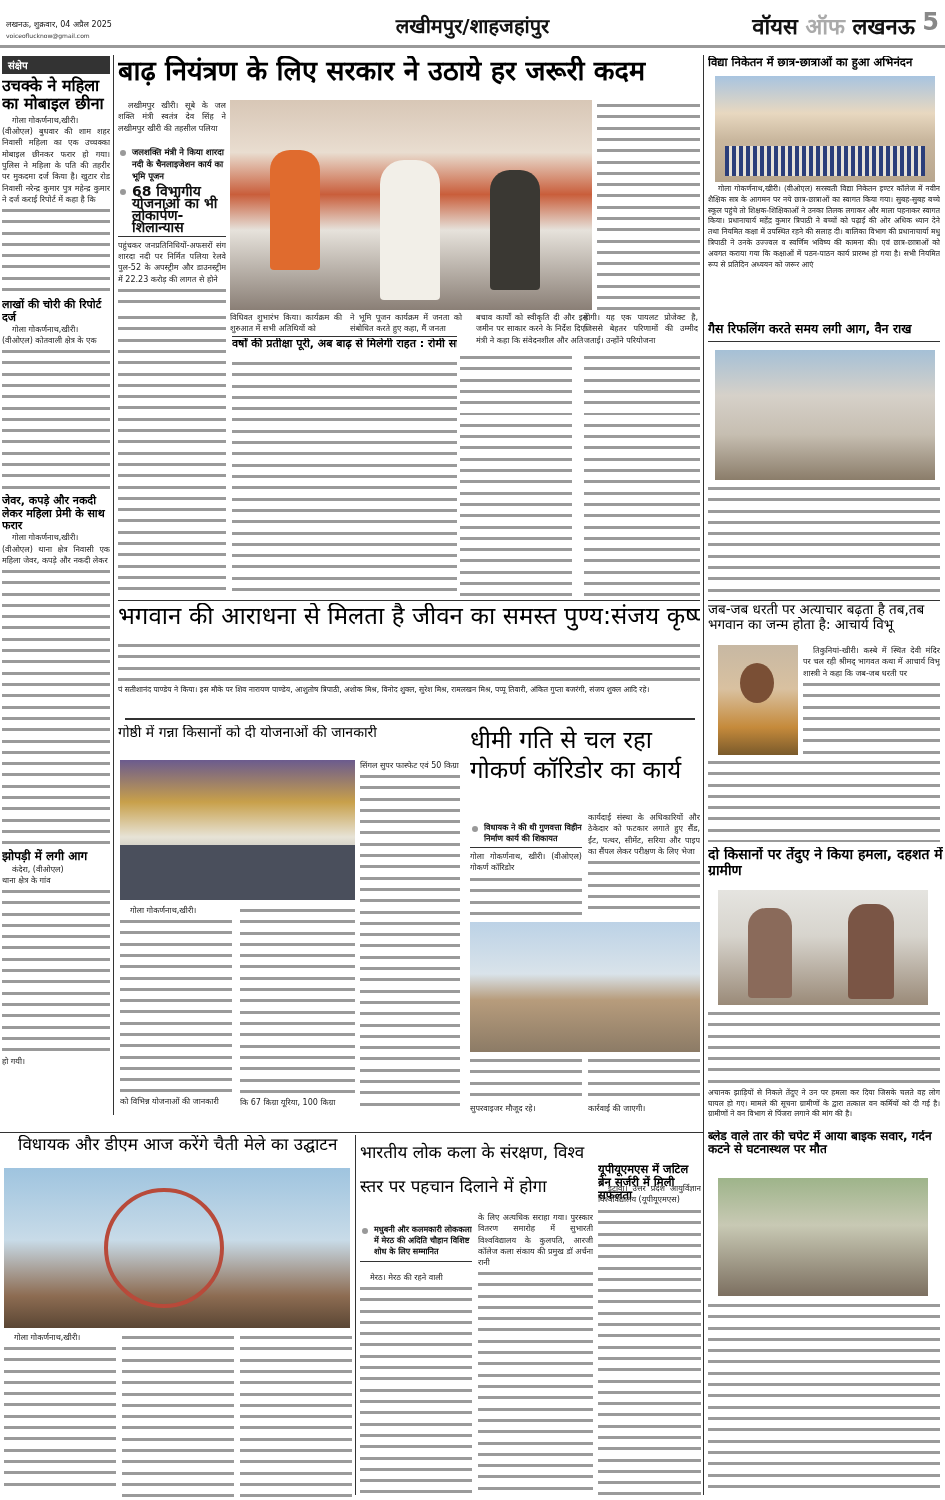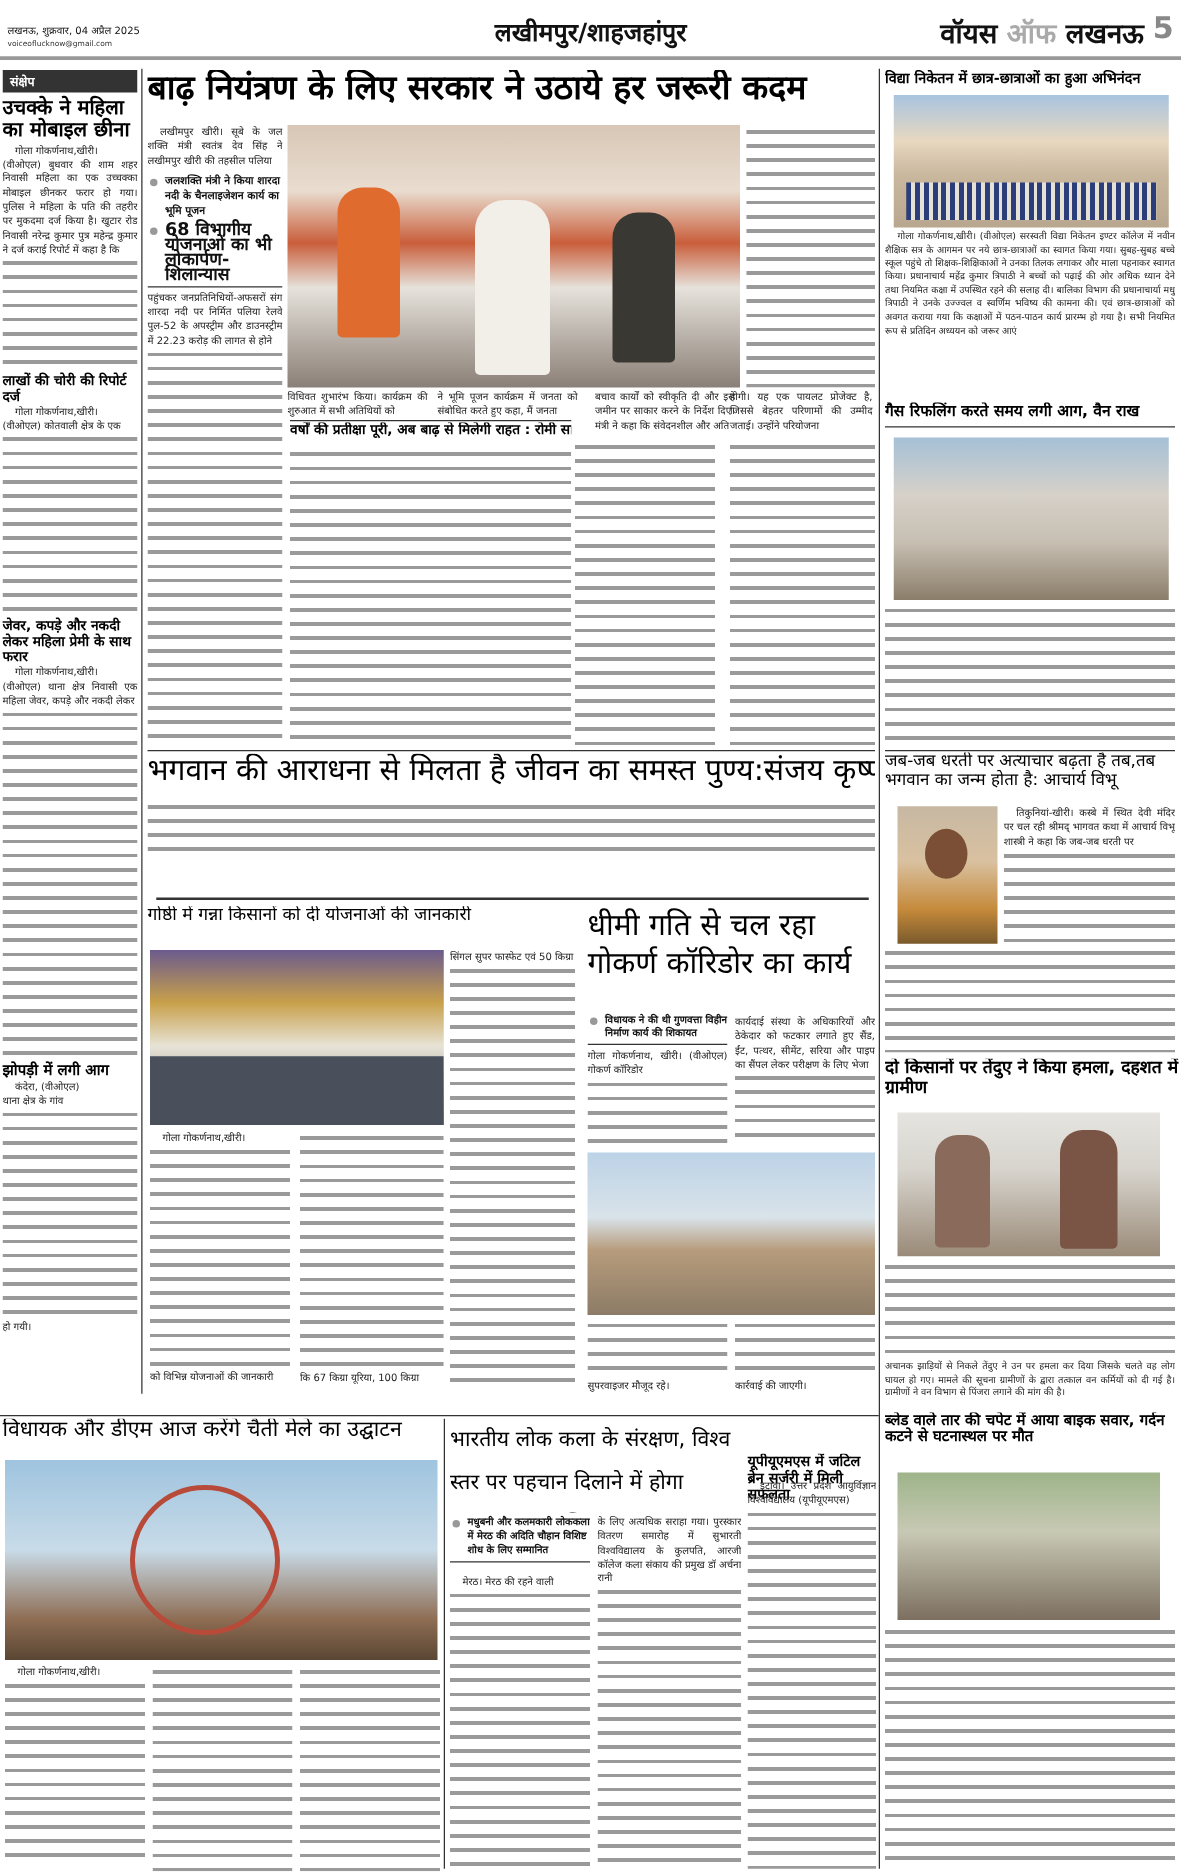--- a/index.html
+++ b/index.html
@@ -14,21 +14,21 @@
   .mh-brand .mid { color: #aaa; }
   .mh-page { position: absolute; right: 6px; top: 8px; font-size: 24px; font-weight: bold; color: #888; }
 
   .col { position: absolute; overflow: hidden; }
   .vline { position: absolute; width: 1px; background: #333; }
   .hline { position: absolute; height: 1px; background: #333; }
 
   .body-text { font-size: 8px; line-height: 11.3px; text-align: justify; color: #222; }
   .filler { background: repeating-linear-gradient(to bottom, #fff 0, #fff 4px, #9a9a9a 4px, #9a9a9a 7px, #fff 7px, #fff 11.3px); }
   .hl { font-weight: bold; color: #000; line-height: 1.12; }
-  .bullet { font-size: 10px; font-weight: bold; line-height: 14px; padding-left: 14px; position: relative; }
+  .bullet { font-size: 10px; font-weight: bold; line-height: 14px; padding-left: 14px; position: relative; margin-top: 12px; }
   .bullet::before { content: ""; position: absolute; left: 2px; top: 4px; width: 6px; height: 6px; border-radius: 50%; background: #999; }
   .photo { position: absolute; overflow: hidden; }
   .tag { background: #333; color: #fff; font-size: 10px; font-weight: bold; padding: 2px 6px; width: 100%; }
 </style>
 </head>
 <body>
 
 <div class="masthead">
   <div class="mh-date">लखनऊ, शुक्रवार, 04 अप्रैल 2025</div>
   <div class="mh-email">voiceoflucknow@gmail.com</div>
@@ -109,20 +109,21 @@
 <div class="col" style="left:584px; top:352px; width:116px; height:245px;">
     <div class="filler" style="height:245px;"></div>
   </div>
 
 <div class="hline" style="left:118px; top:600px; width:582px;"></div>
 <div class="col" style="left:118px; top:603px; width:582px; height:36px;">
   <div class="hl" style="font-size:24px; white-space:nowrap; font-weight:normal;">भगवान की आराधना से मिलता है जीवन का समस्त पुण्य:संजय कृष्ण जी</div>
 </div>
 <div class="col" style="left:118px; top:640px; width:582px; height:70px;">
   <div class="filler" style="height:44px;"></div>
+  <div class="body-text" style="font-size:7.5px; line-height:11px;">पं सतीशानंद पाण्डेय ने किया। इस मौके पर शिव नारायण पाण्डेय, आशुतोष त्रिपाठी, अशोक मिश्र, विनोद शुक्ल, सुरेश मिश्र, रामलखन मिश्र, पप्पू तिवारी, अंकित गुप्ता बजरंगी, संजय शुक्ल आदि रहे।</div>
 </div>
 <div class="hline" style="left:125px; top:718px; width:570px; height:2px;"></div>
 
 <div class="col" style="left:118px; top:725px; width:340px; height:30px;">
   <div class="hl" style="font-size:14px; font-weight:normal; white-space:nowrap;">गोष्ठी में गन्ना किसानों को दी योजनाओं की जानकारी</div>
 </div>
 <div class="photo" style="left:120px; top:760px; width:235px; height:140px; background:linear-gradient(180deg,#6b5b8e 0%,#c8a04a 30%,#e7e3d6 55%,#6d6f7a 100%);">
   <div style="position:absolute; left:0; bottom:0; width:235px; height:55px; background:#4a4f5c;"></div>
 </div>
 <div class="col" style="left:360px; top:760px; width:100px; height:355px;">
@@ -206,21 +207,21 @@
 </div>
 <div class="col" style="left:708px; top:1130px; width:235px; height:46px;">
   <div class="hl" style="font-size:12px;">ब्लेड वाले तार की चपेट में आया बाइक सवार, गर्दन कटने से घटनास्थल पर मौत</div>
 </div>
 <div class="photo" style="left:718px; top:1178px; width:210px; height:118px; background:linear-gradient(180deg,#9eb48a 0%,#c8c9b4 40%,#7c6f60 100%);"></div>
 <div class="col" style="left:708px; top:1300px; width:232px; height:195px;">
     <div class="filler" style="height:195px;"></div>
   </div>
 
 <div class="hline" style="left:0; top:1132px; width:703px;"></div>
-<div class="col" style="left:2px; top:1135px; width:355px; height:30px;">
+<div class="col" style="left:18px; top:1135px; width:355px; height:30px;">
   <div class="hl" style="font-size:17px; font-weight:normal; white-space:nowrap;">विधायक और डीएम आज करेंगे चैती मेले का उद्घाटन</div>
 </div>
 <div class="photo" style="left:4px; top:1168px; width:346px; height:160px; background:linear-gradient(180deg,#9fc4df 0%,#c8dbe8 45%,#8d6c52 80%,#5a4634 100%);">
   <div style="position:absolute; left:100px; top:20px; width:120px; height:120px; border:4px solid #b84a3a; border-radius:50%;"></div>
 </div>
 <div class="col" style="left:4px; top:1332px; width:112px; height:165px;">
   <div class="body-text" style="text-indent:10px;">गोला गोकर्णनाथ,खीरी।</div>
   <div class="filler" style="height:150px;"></div>
 </div>
 <div class="col" style="left:122px; top:1332px; width:112px; height:165px;">

